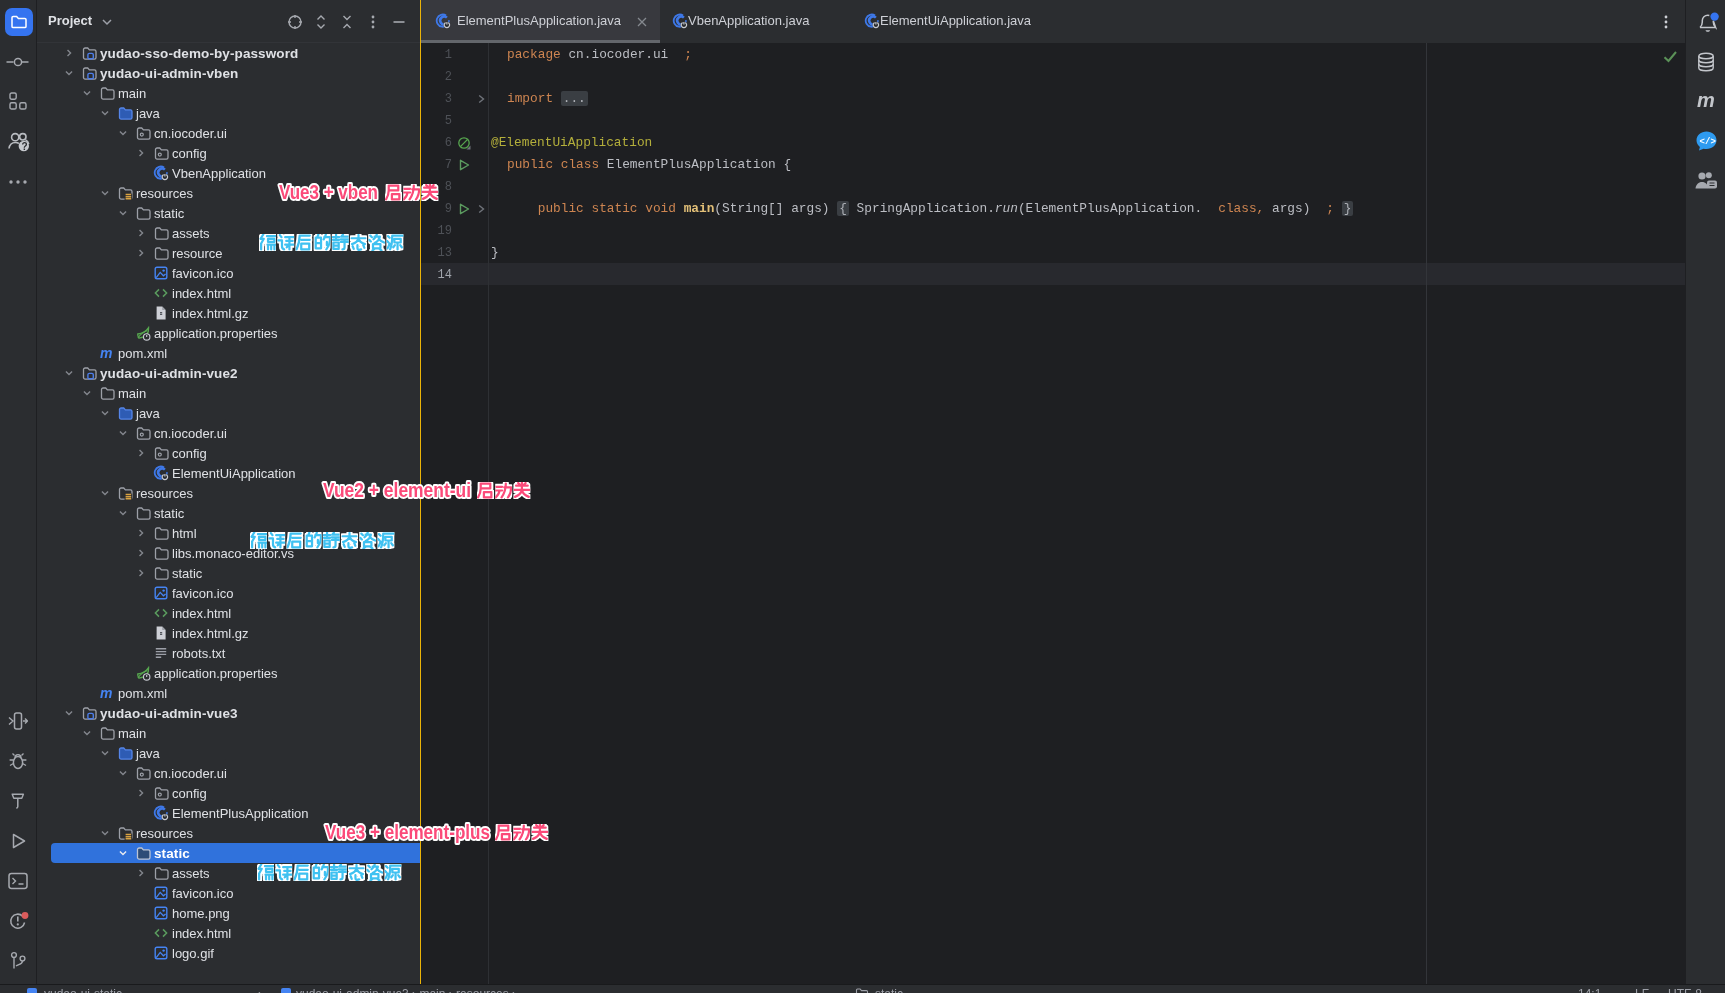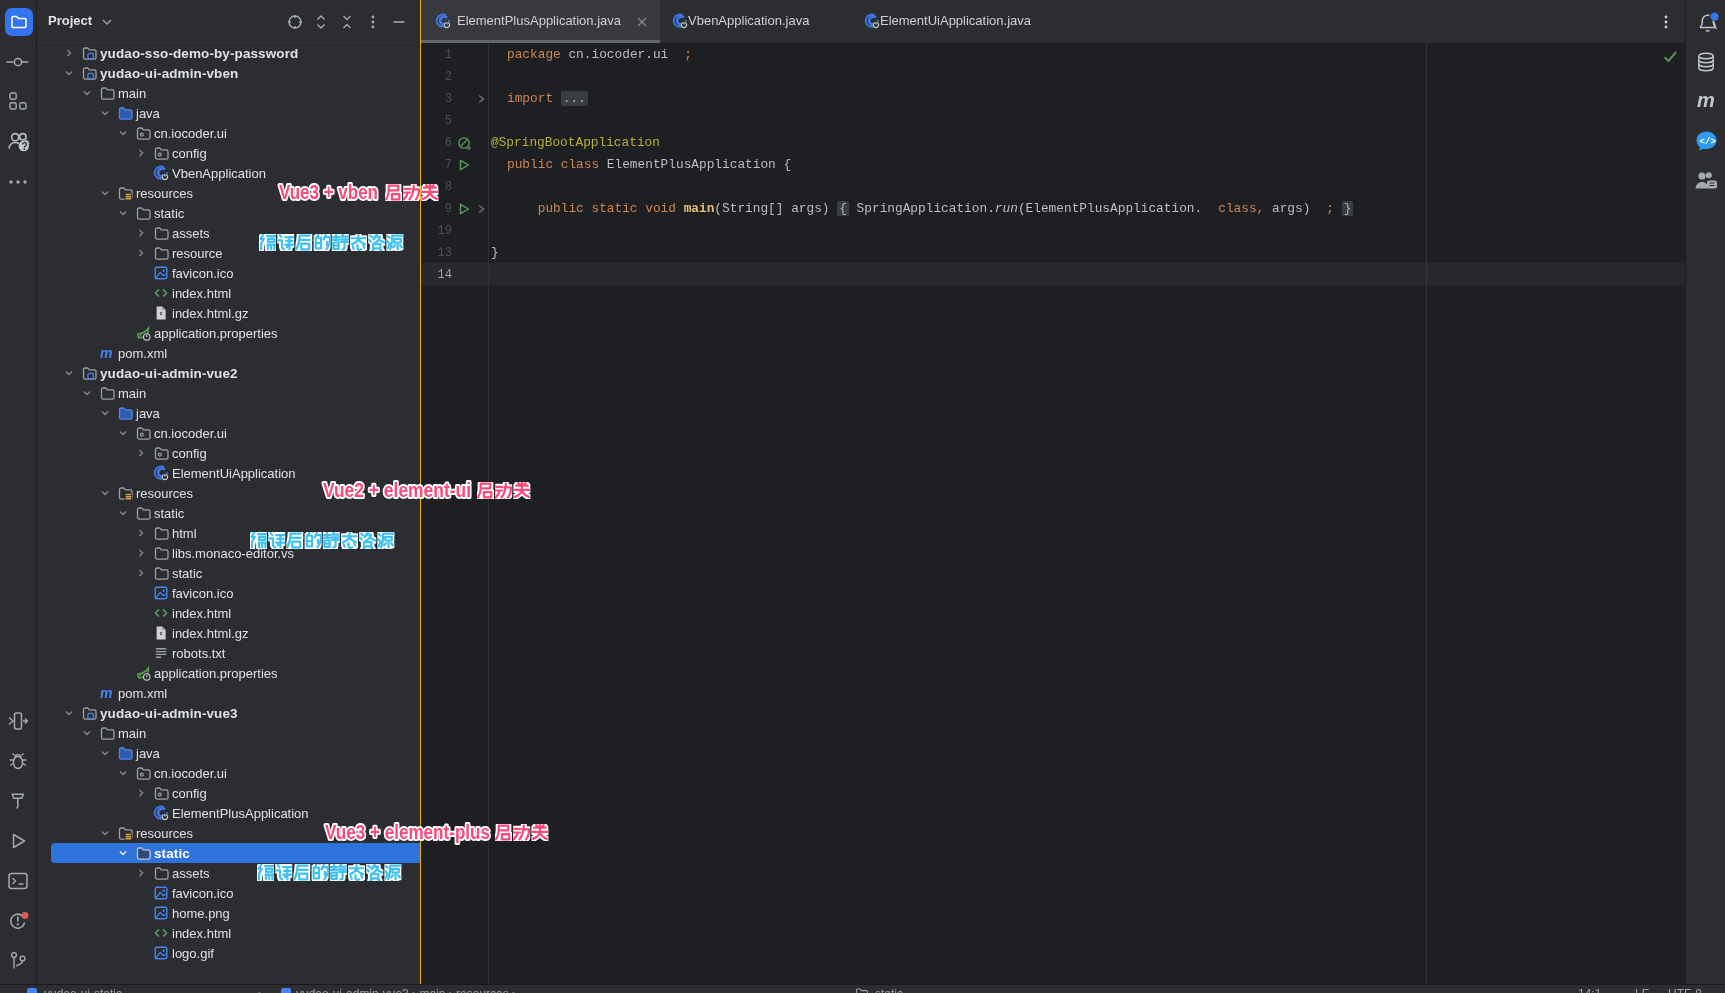--- a/index.html
+++ b/index.html
@@ -674,21 +674,21 @@
 </div>
 <div class="editor">
   <div class="caret"></div>
   <div class="gutsep"></div>
   <div class="guide"></div>
   <div class="code" id="code">
     <div class="cl" style="top:44px;width:1264px"><span class="num">1</span><span class="src"><span class="k">package</span> cn.iocoder.ui<span class="k">;</span></span></div>
     <div class="cl" style="top:66px"><span class="num">2</span></div>
     <div class="cl" style="top:88px"><span class="num">3</span><span class="src"><span class="k">import</span> <span class="fold">...</span></span></div>
     <div class="cl" style="top:110px"><span class="num">5</span></div>
-    <div class="cl" style="top:132px"><span class="num">6</span><span class="src"><span class="an">@SpringBootApplication</span></span></div>
+    <div class="cl" style="top:132px"><span class="num">6</span><span class="src"><span class="an">@ElementUiApplication</span></span></div>
     <div class="cl" style="top:154px"><span class="num">7</span><span class="src"><span class="k">public class</span> ElementPlusApplication {</span></div>
     <div class="cl" style="top:176px"><span class="num">8</span></div>
     <div class="cl" style="top:198px"><span class="num">9</span><span class="src">    <span class="k">public static void</span> <span class="mn">main</span>(String[] args) <span class="fold">{</span> SpringApplication.<span class="it">run</span>(ElementPlusApplication.<span class="k">class,</span> args)<span class="k">;</span> <span class="fold">}</span></span></div>
     <div class="cl" style="top:220px"><span class="num">19</span></div>
     <div class="cl" style="top:242px"><span class="num">13</span><span class="src">}</span></div>
     <div class="cl" style="top:264px"><span class="num" style="color:#A1A5AC">14</span></div>
     <svg class="gut" style="left:36px;top:136px" width="14" height="14">
           <circle cx="7" cy="7" r="5.2" fill="none" stroke="#57A64F" stroke-width="1.3"></circle>
           <path d="M3.4 10.6 10.6 3.4" stroke="#57A64F" stroke-width="1.3"></path>
           <path d="M9.5 13.5 13.5 13.5 13.5 9.5z" fill="#6F737A"></path>

